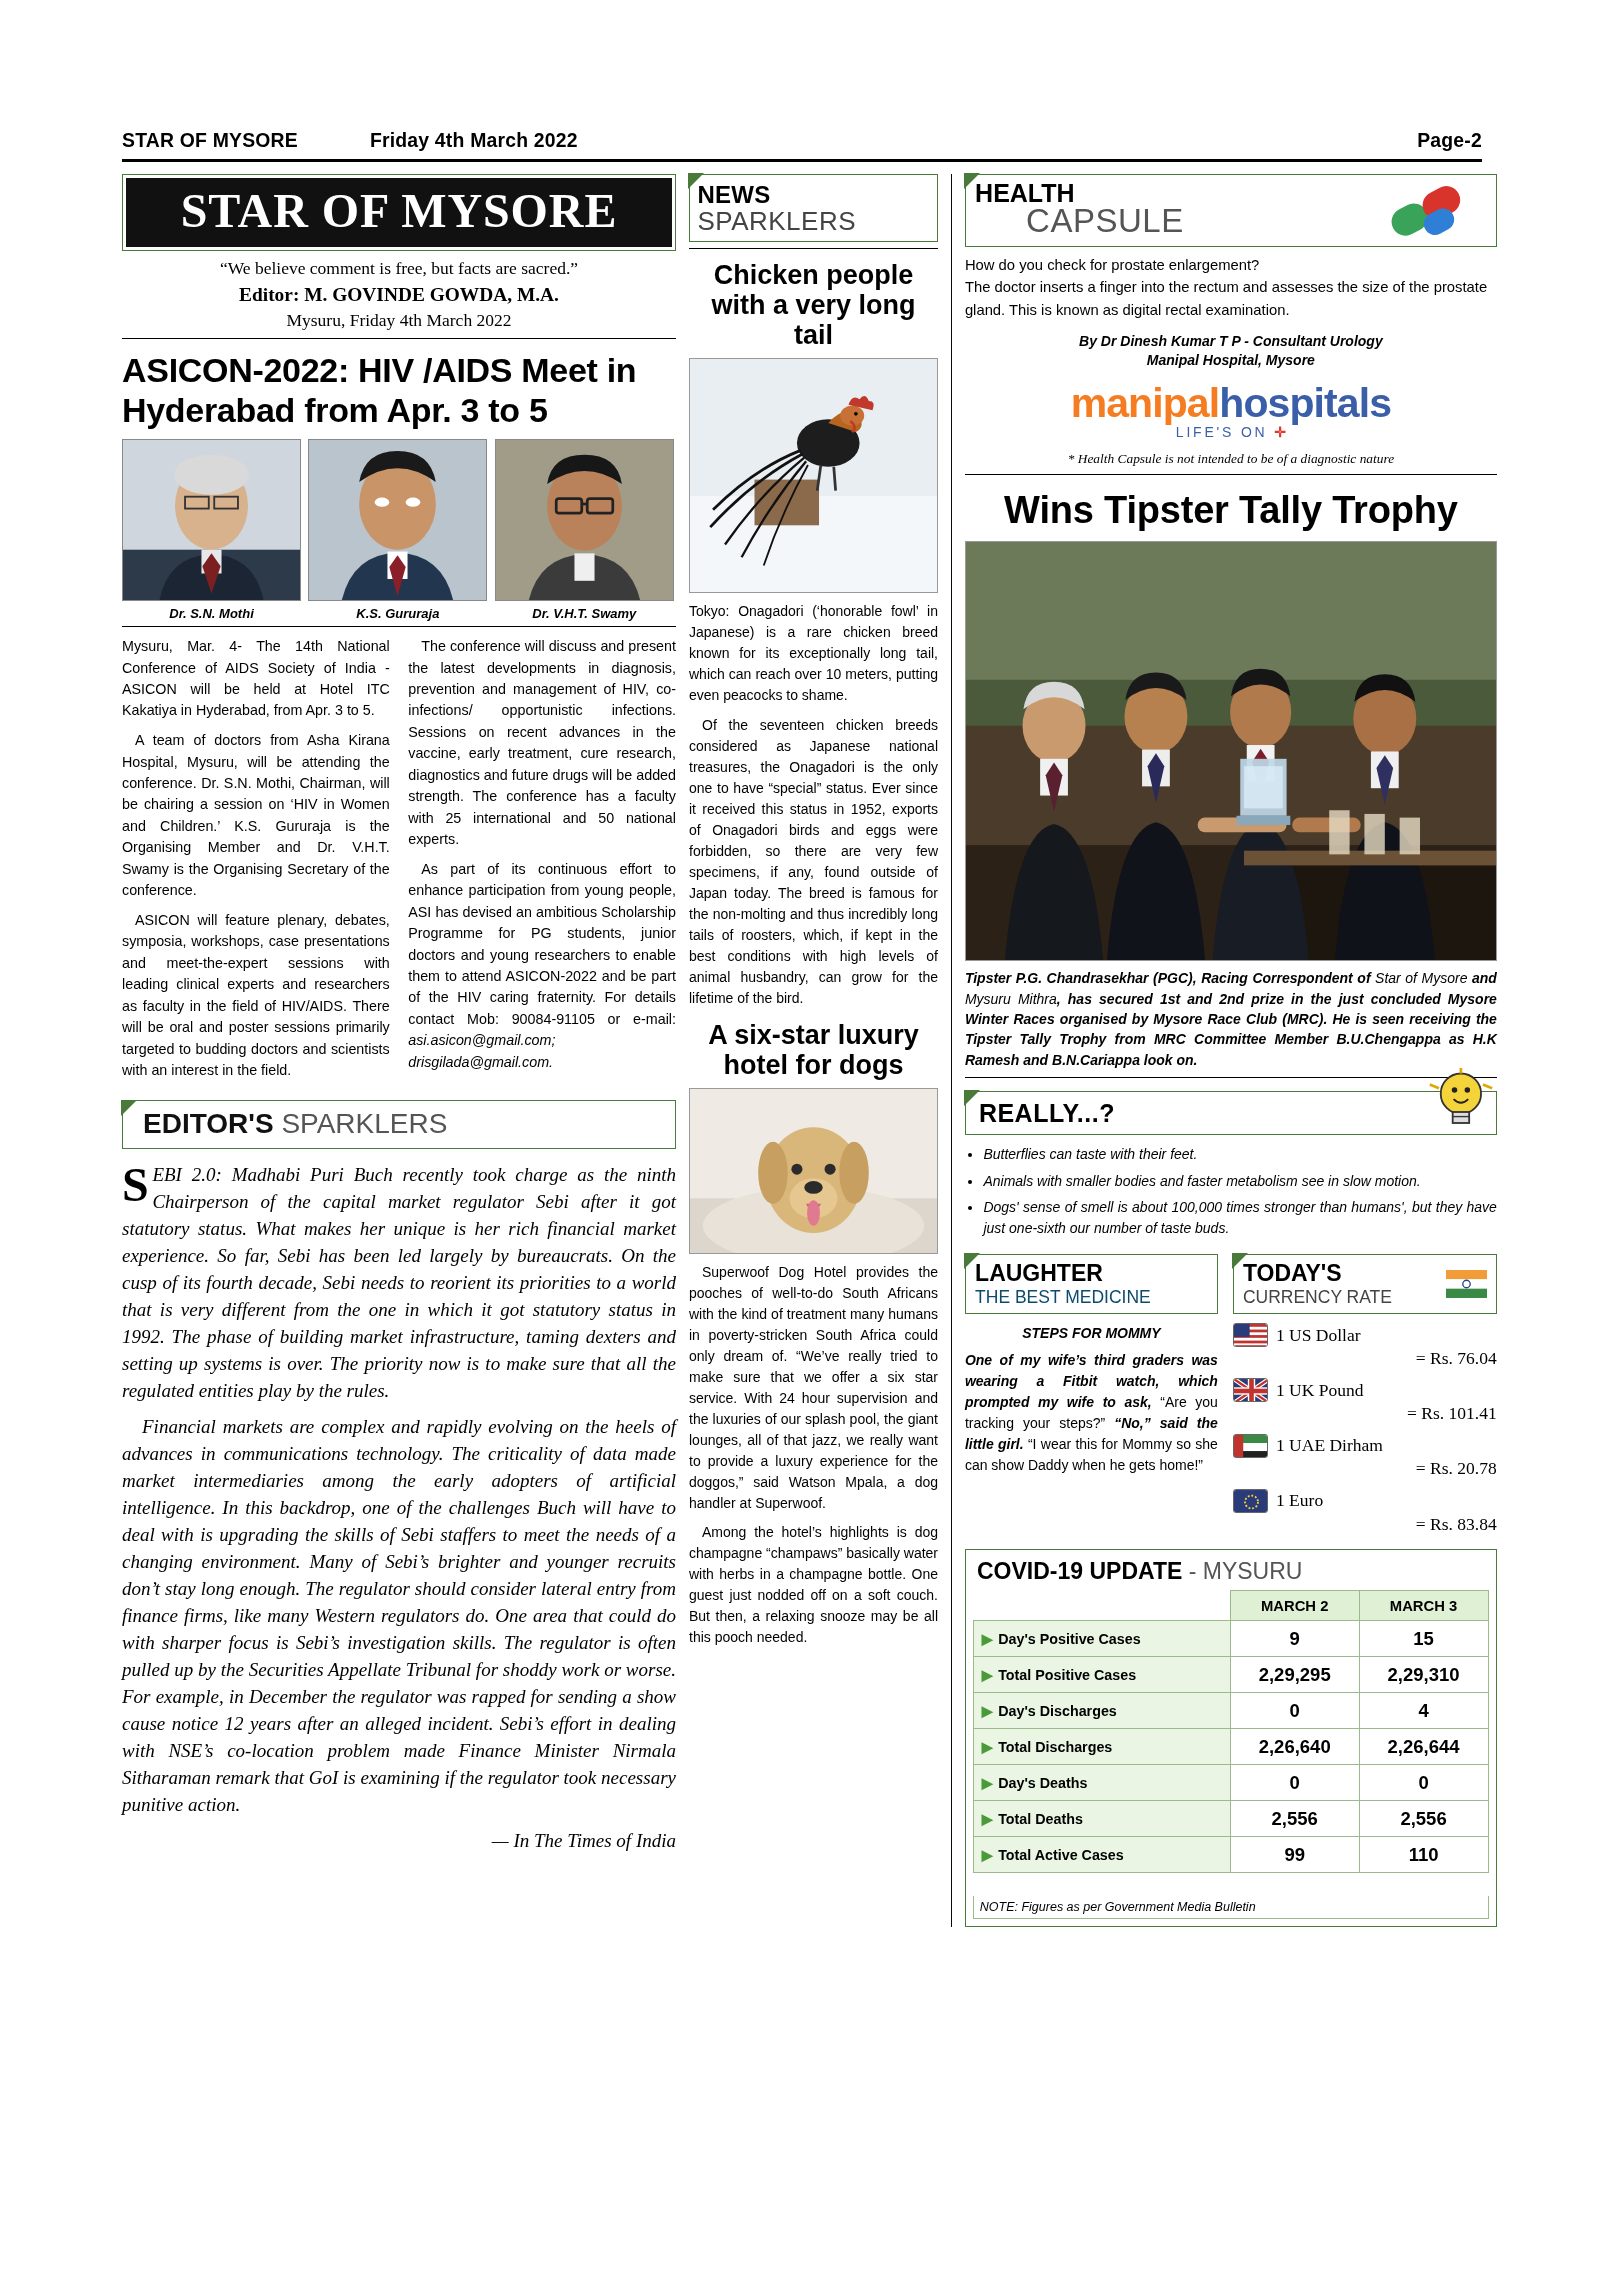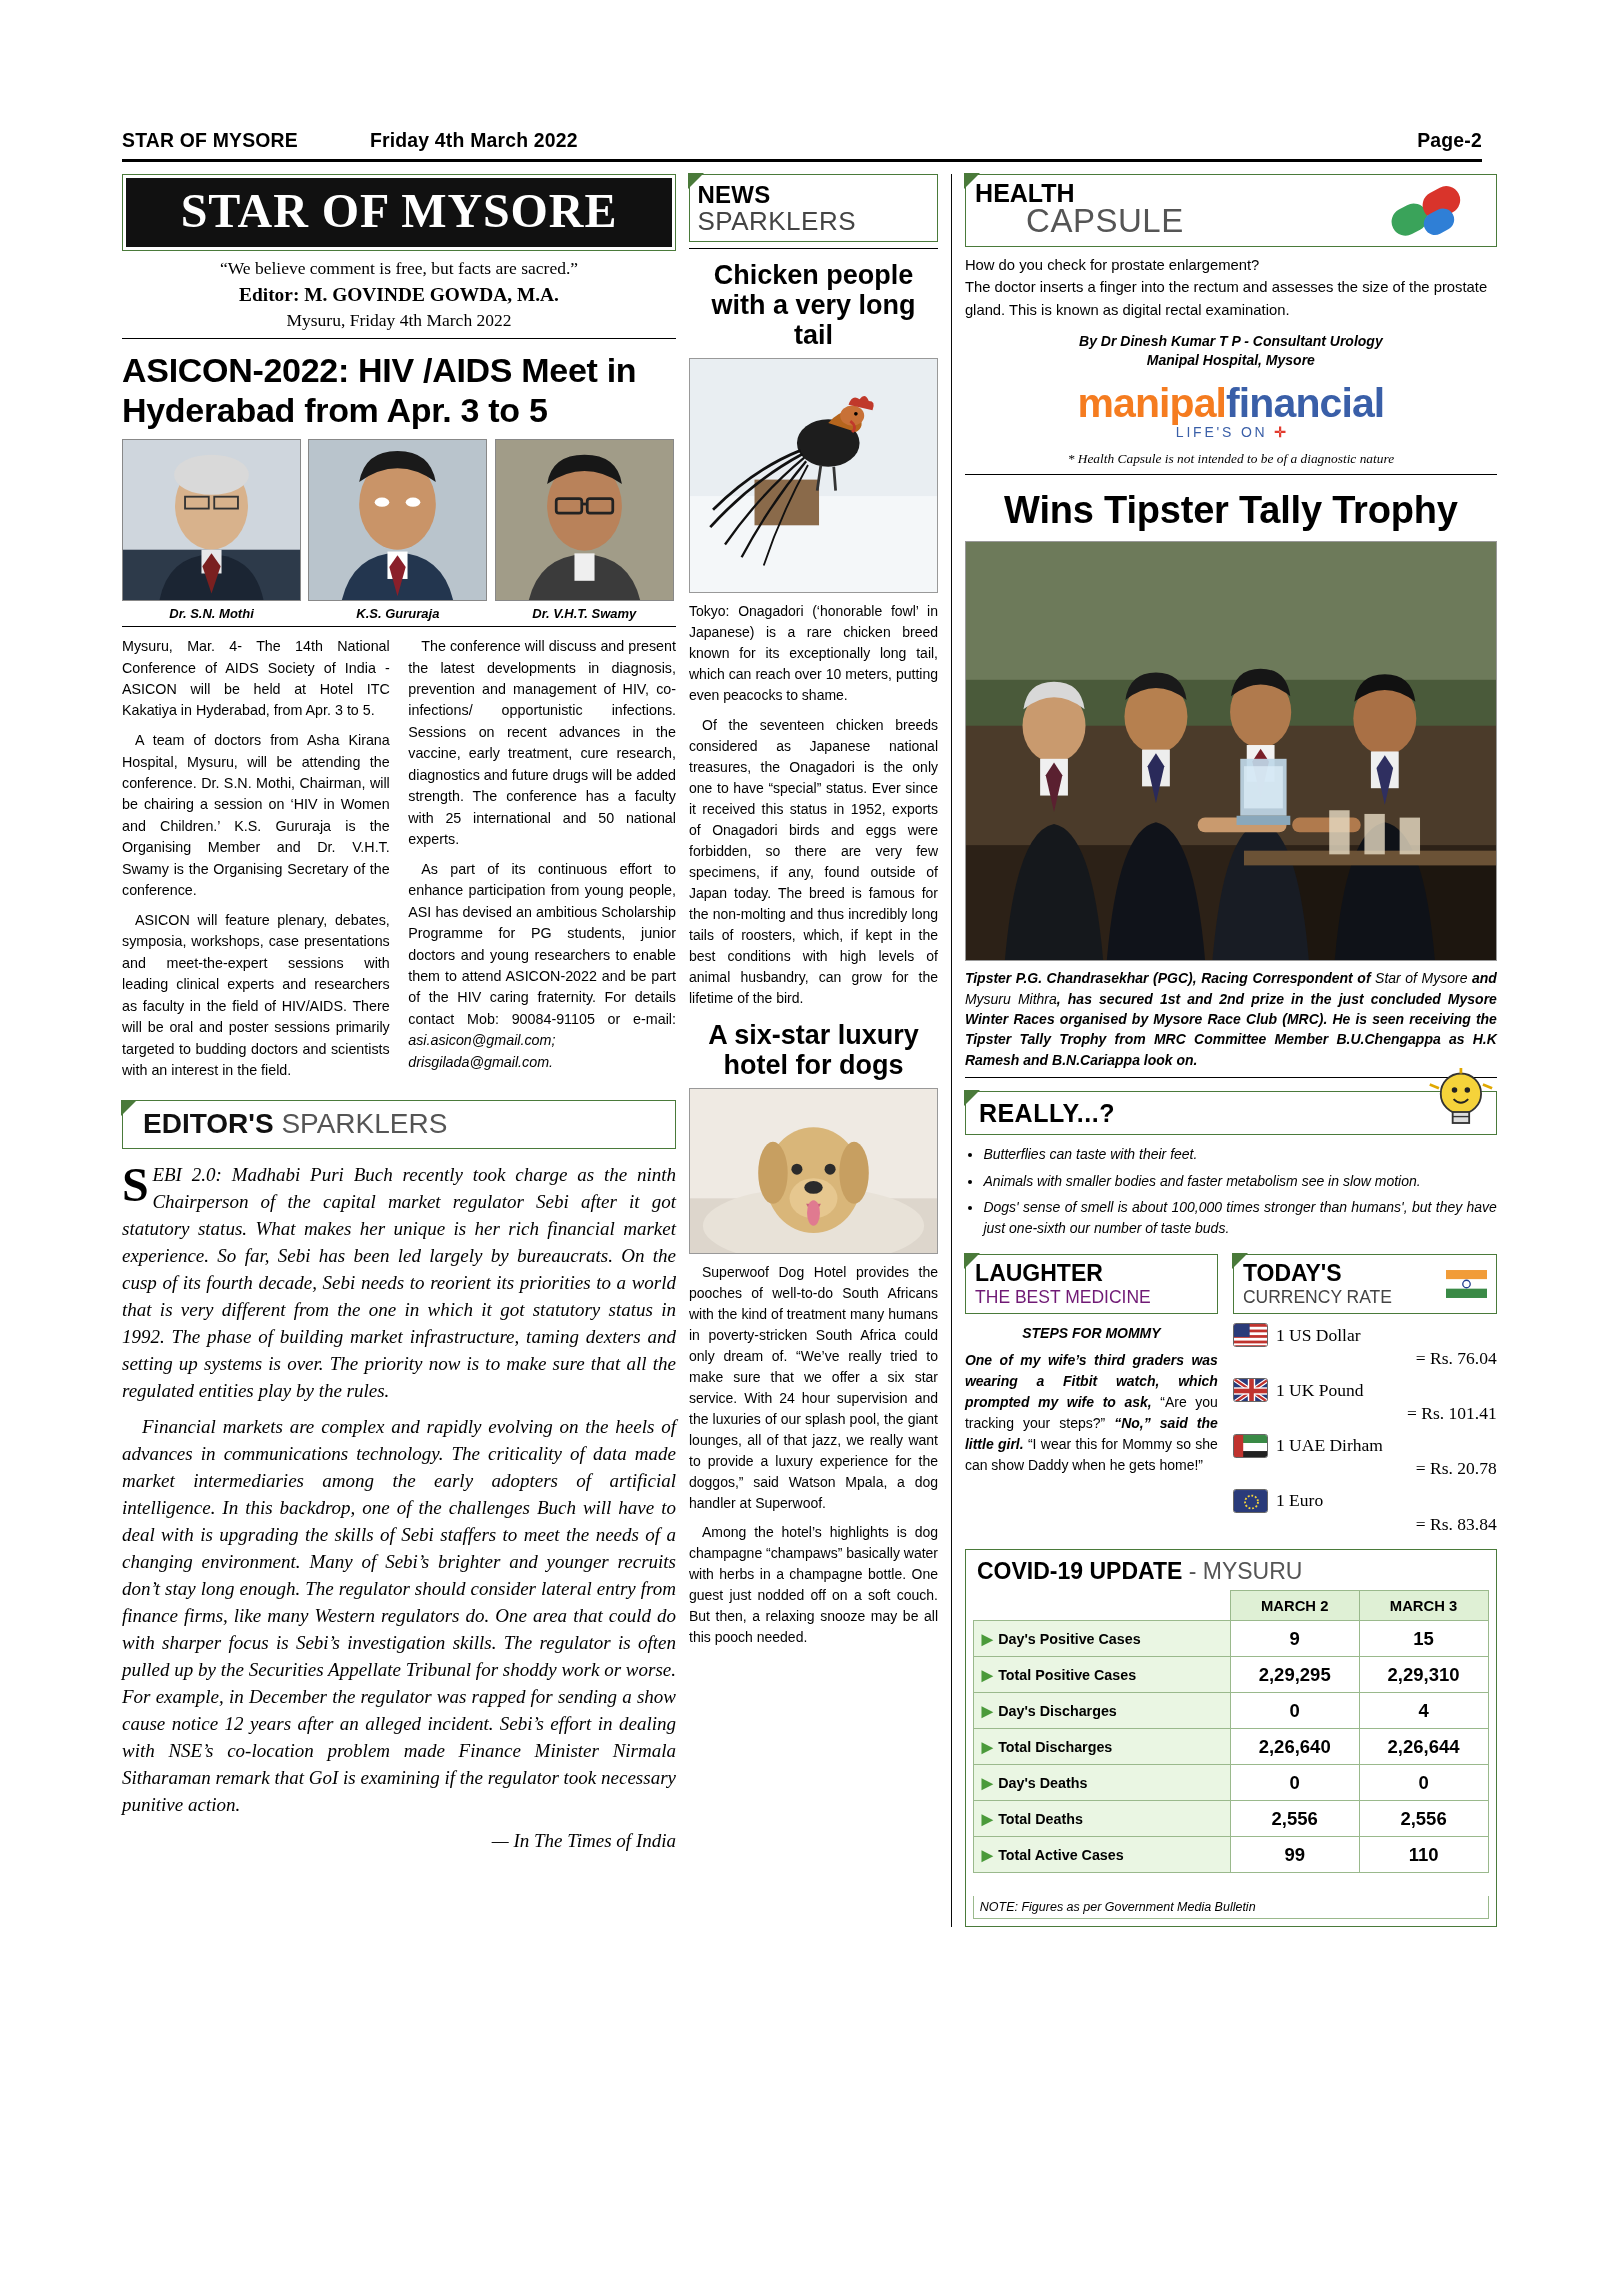--- a/index.html
+++ b/index.html
@@ -108,21 +108,21 @@
 
   .reallybox { border:1.8px solid #4a7a3a; padding:6.5px 13px; margin-top:13px; position:relative; }
   .really { font-size:25px; font-weight:bold; letter-spacing:0.5px;}
   .bulbs { position:absolute; right:0px; top:-24px; }
   .reallylist { margin:9.2px 0 0 0; padding-left:18.5px; font-size:14px; line-height:1.5; font-style:italic;}
   .reallylist li { margin-bottom:5.5px; text-align:justify;}
 
   .botgrid { display:grid; grid-template-columns: 253px 264px; column-gap:14.8px; margin-top:14.8px;}
   .laughbox { border:1.8px solid #4a7a3a; padding:4.6px 9.2px 5.5px; position:relative;}
   .l1 { font-size:23px; font-weight:bold;}
-  .l2 { font-size:17.5px; color:#701a75;}
+  .l2 { font-size:17.5px; color:#0c4a6e;}
   .joke { font-size:14px; line-height:1.5; margin-top:9.2px; text-align:justify;}
   .cur1 { font-size:23px; font-weight:bold;}
   .cur2 { font-size:17.5px; color:#444;}
   .currow { display:flex; align-items:center; gap:8.3px; margin-top:9.2px; font-family:"Liberation Serif", serif; font-size:17.5px;}
   .flagico { width:35px; height:24px; border:0.9px solid #666; position:relative; overflow:hidden; border-radius:2.8px;}
   .curval { text-align:right; font-family:"Liberation Serif", serif; font-size:17.5px; margin-top:0.9px;}
 
   
   .covidbox { border:1.8px solid #4a7a3a; margin-top:14.8px; padding:5.5px 7.4px 7.4px;}
   .covidtitle { font-size:23px; font-weight:bold; padding:1.8px 3.7px 5.5px;}
@@ -312,21 +312,21 @@
       </div>
       <div class="qbody">
         <div>How do you check for prostate enlargement?</div>
         <div>The doctor inserts a finger into the rectum and assesses the size of the prostate gland. This is known as digital rectal examination.</div>
       </div>
       <div class="byline">
         <div>By  Dr Dinesh Kumar T P - Consultant Urology</div>
         <div>Manipal Hospital, Mysore</div>
       </div>
       <div class="manipal">
-        <span class="a">manipal</span><span class="b">financial</span>
+        <span class="a">manipal</span><span class="b">hospitals</span>
       </div>
       <div class="lifeson"><span>LIFE'S ON</span> <span class="plus">✛</span></div>
       <div class="disc">* Health Capsule is not intended to be of a diagnostic nature</div>
       <div class="rule-thin" style="margin-top:7.4px"></div>
 
       <div class="tiphead">Wins Tipster Tally Trophy</div>
       <div class="tipimg">
         <svg class="imgph" viewBox="0 0 572 455" preserveAspectRatio="none">
           <rect width="572" height="455" fill="#4b3b2a"></rect>
           <rect width="572" height="190" fill="#6d7a5a"></rect>

